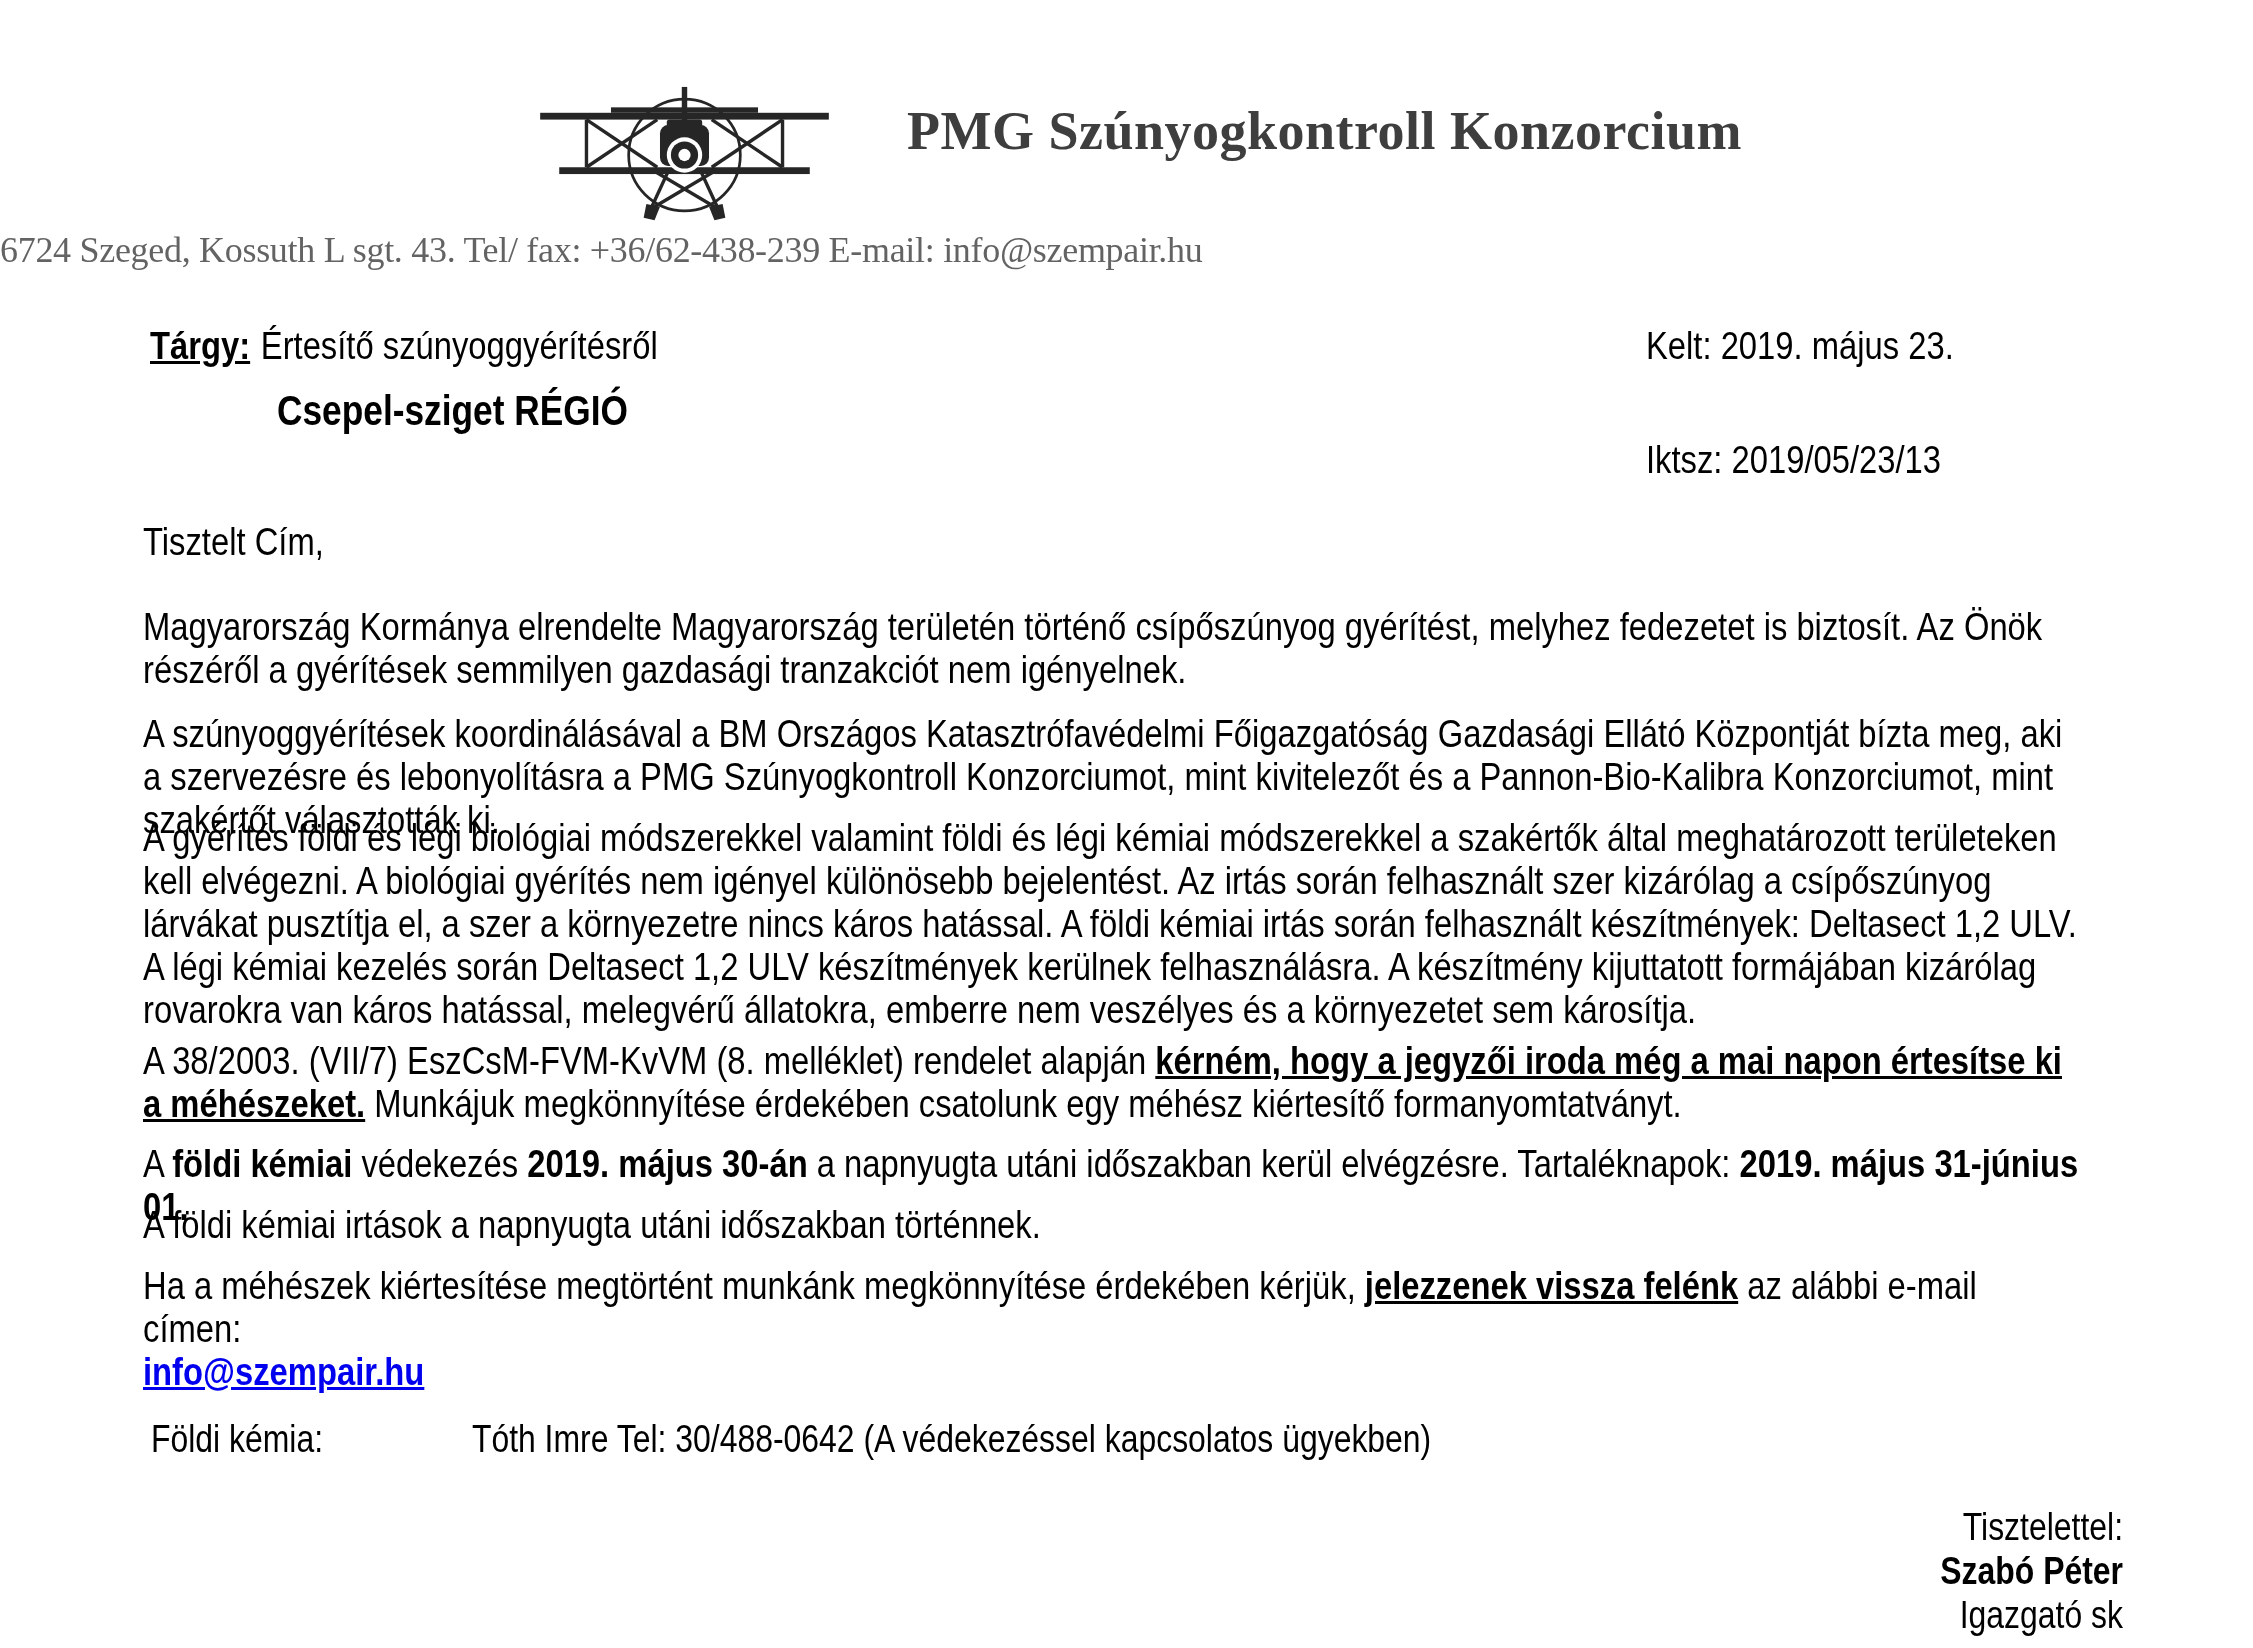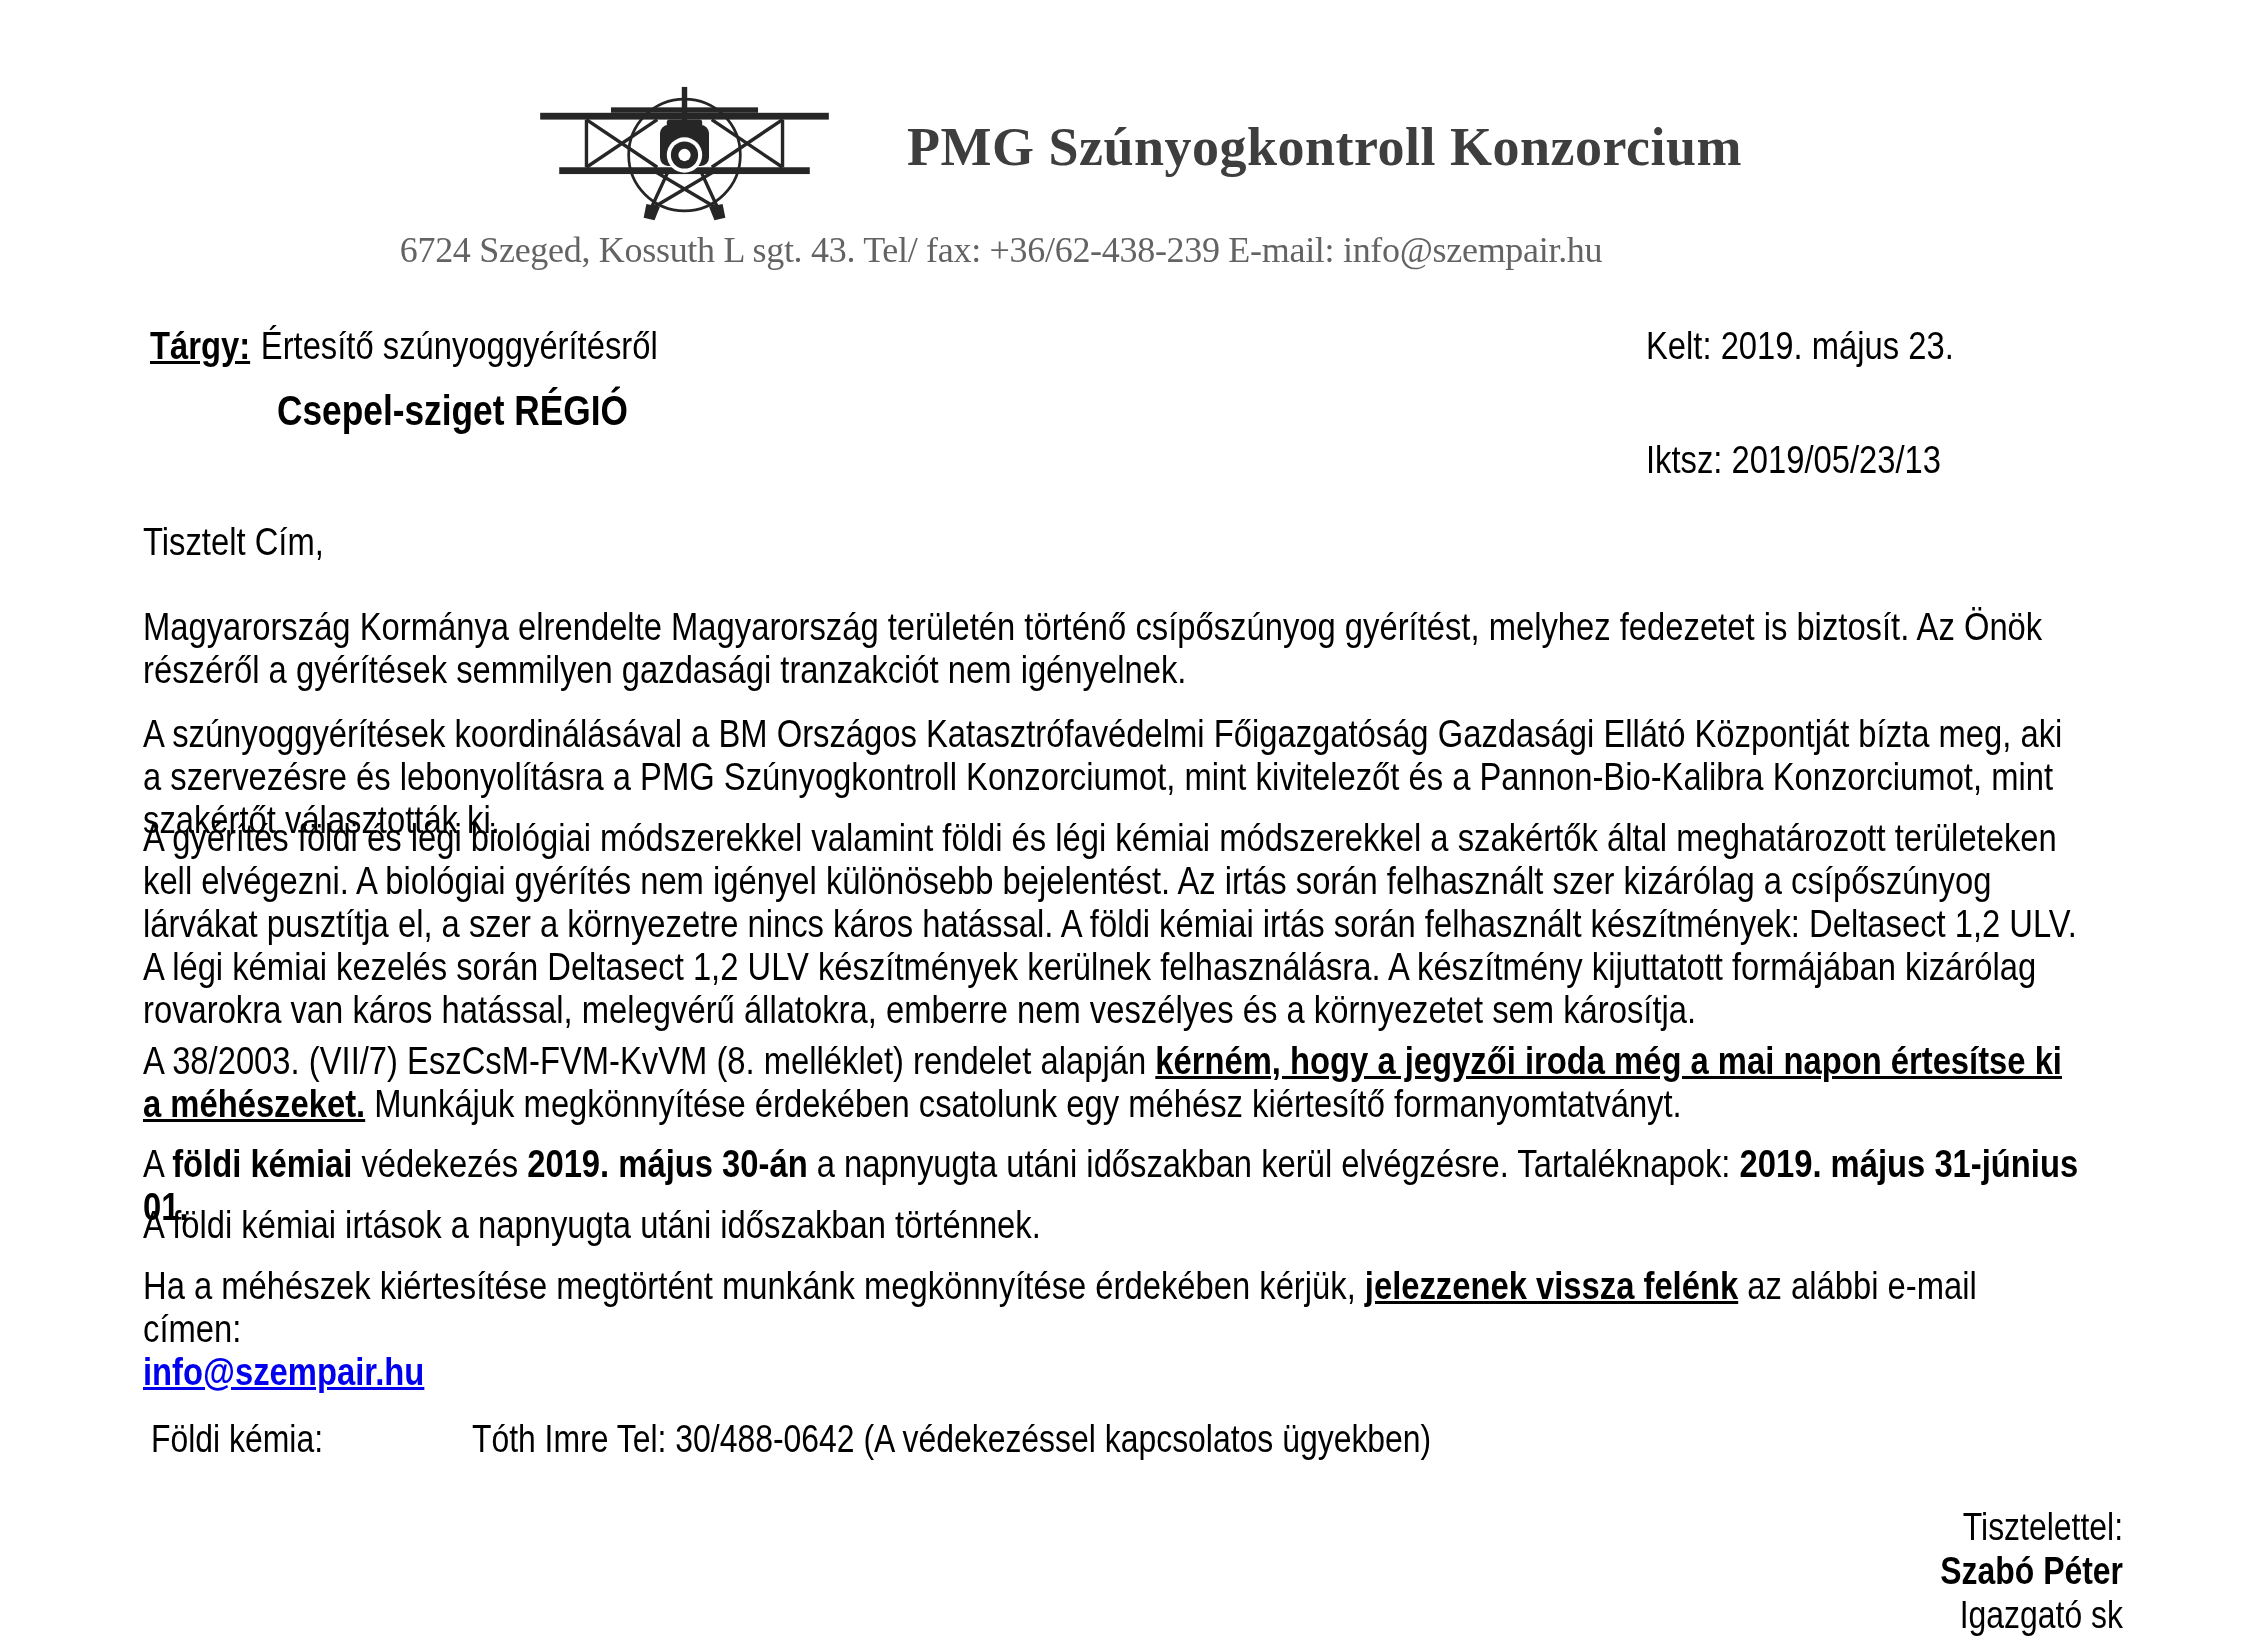--- a/index.html
+++ b/index.html
@@ -7,31 +7,31 @@
     position:relative;
     width:2254px; height:1648px;
     background:#ffffff;
     overflow:hidden;
     font-family:"Liberation Sans","DejaVu Sans",sans-serif;
     color:#000;
   }
   
   .logo { position:absolute; left:532px; top:84px; width:305px; height:142px; }
   .org-name {
-    position:absolute; left:907px; top:120px; margin:0;
+    position:absolute; left:907px; top:104px; margin:0;
     font-family:"Liberation Serif","DejaVu Serif",serif;
     font-weight:bold; font-size:54px; line-height:1; letter-spacing:0.5px;
     color:#3e3e3e; white-space:nowrap;
   }
   .org-addr {
     position:absolute; left:0; top:229px; width:1984px;
-    text-align:center;
+    text-align:left;
     font-family:"Liberation Serif","DejaVu Serif",serif;
     font-size:36px; letter-spacing:-0.3px;
-    color:#636363; white-space:nowrap;padding-left:9px;
+    color:#636363; white-space:nowrap;
   }
   
   .narrow {
     position:absolute;
     font-size:39px; line-height:43px;
     transform:scaleX(0.84); transform-origin:0 0;
     white-space:nowrap;
   }
   .para {
     position:absolute; left:143px; width:2305px;

